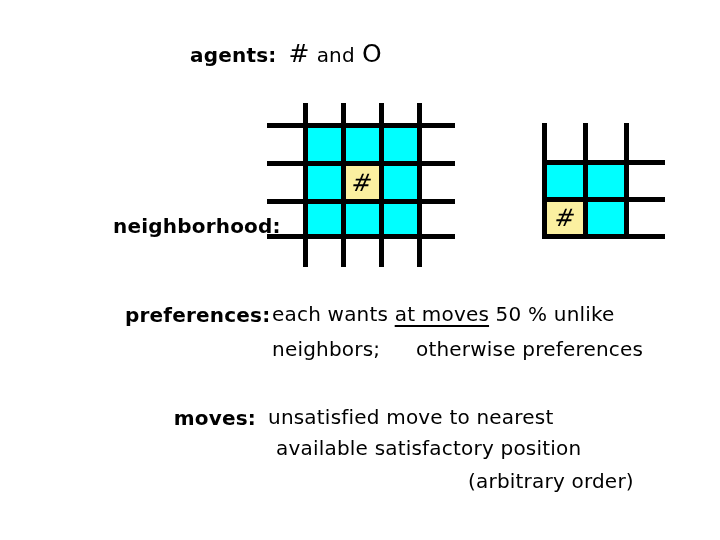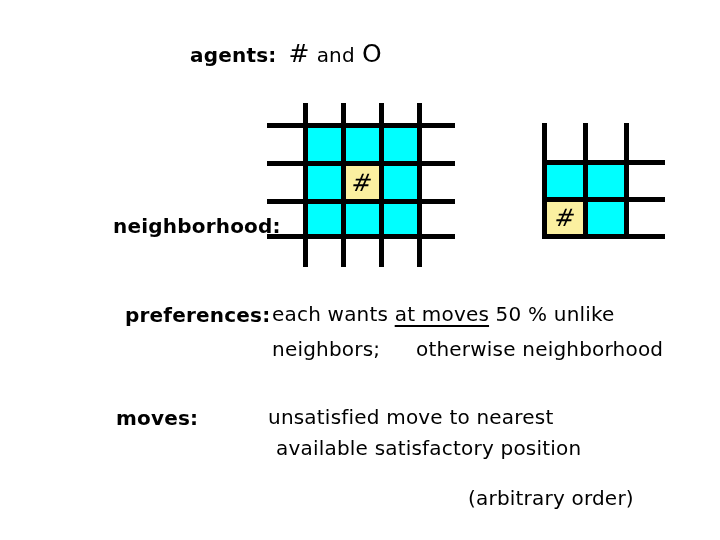--- a/index.html
+++ b/index.html
@@ -14,21 +14,21 @@
     text-decoration: underline;
   }
   .txt {
     position: absolute;
     font-size: 20px;
     line-height: 24px;
     white-space: nowrap;
     letter-spacing: 0.2px;
   }
   .lbl { font-weight: bold; }
-  .right-col { text-align: left; }
+  .right-col { text-align: right; }
   .big-sym { font-size: 25px; font-weight: 500; }
   .sym-gap-l { margin-left: 12px; }
   .sym-gap { margin: 0 7px; }
   .u {
     text-decoration: underline;
     text-decoration-thickness: 2px;
     text-underline-offset: 4px;
   }
   .value-gap { margin-left: 9px; }
   .grid { position: absolute; }
@@ -93,21 +93,21 @@
       <div class="hline" style="left: 0px; top: 111px; width: 123px; height: 5px; background: rgb(0, 0, 0);"></div>
     </div>
 
   <div class="txt lbl right-col" style="left:125px; top:303px; width:140px;">preferences:</div>
   <div class="txt" style="left:272px; top:302px;">
     <span>each wants</span>
     <span class="u">at moves</span>
     <span>50 % unlike</span>
   </div>
   <div class="txt" style="left:272px; top:337px;">neighbors;</div>
-  <div class="txt" style="left:416px; top:337px;">otherwise neighborhood</div>
+  <div class="txt" style="left:416px; top:337px;">otherwise preferences</div>
 
   <div class="txt lbl right-col" style="left:116px; top:406px; width:140px;">moves:</div>
   <div class="txt" style="left:268px; top:405px;">unsatisfied move to nearest</div>
   <div class="txt" style="left:276px; top:436px;">available satisfactory position</div>
-  <div class="txt" style="left:468px; top:486px;">(arbitrary order)</div>
+  <div class="txt" style="left:468px; top:469px;">(arbitrary order)</div>
 
 
 </div>
 
 </body></html>

